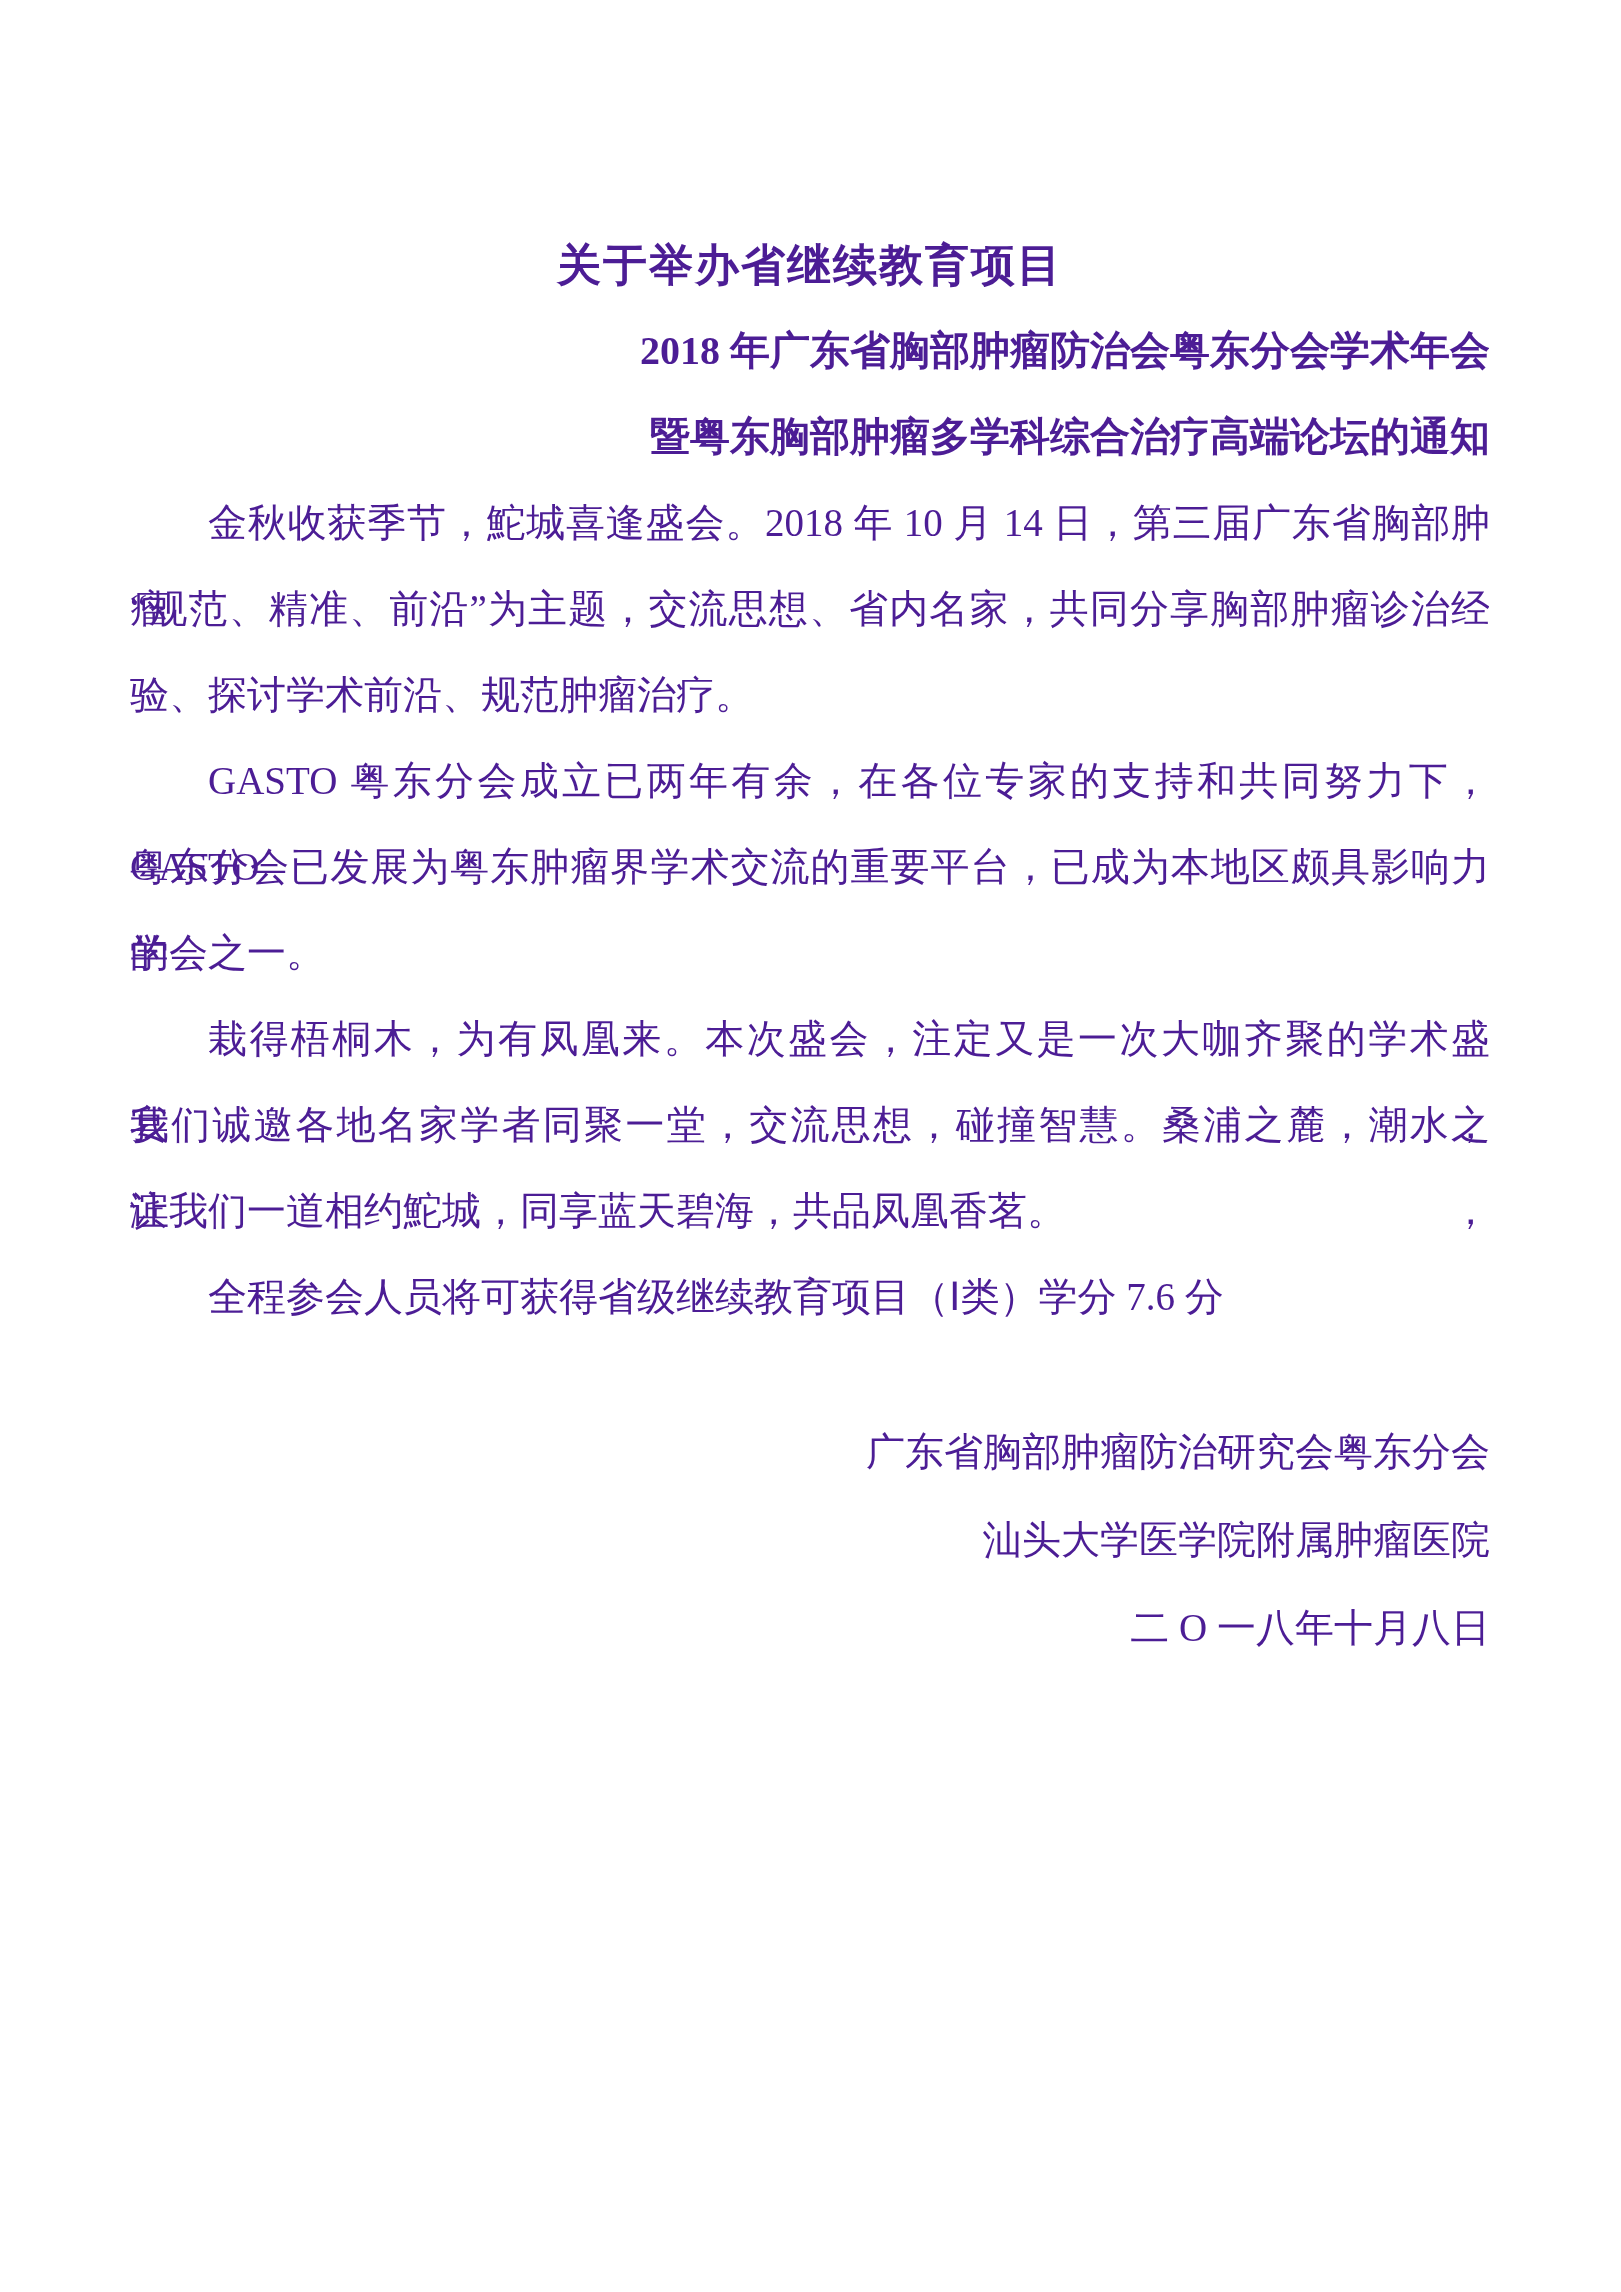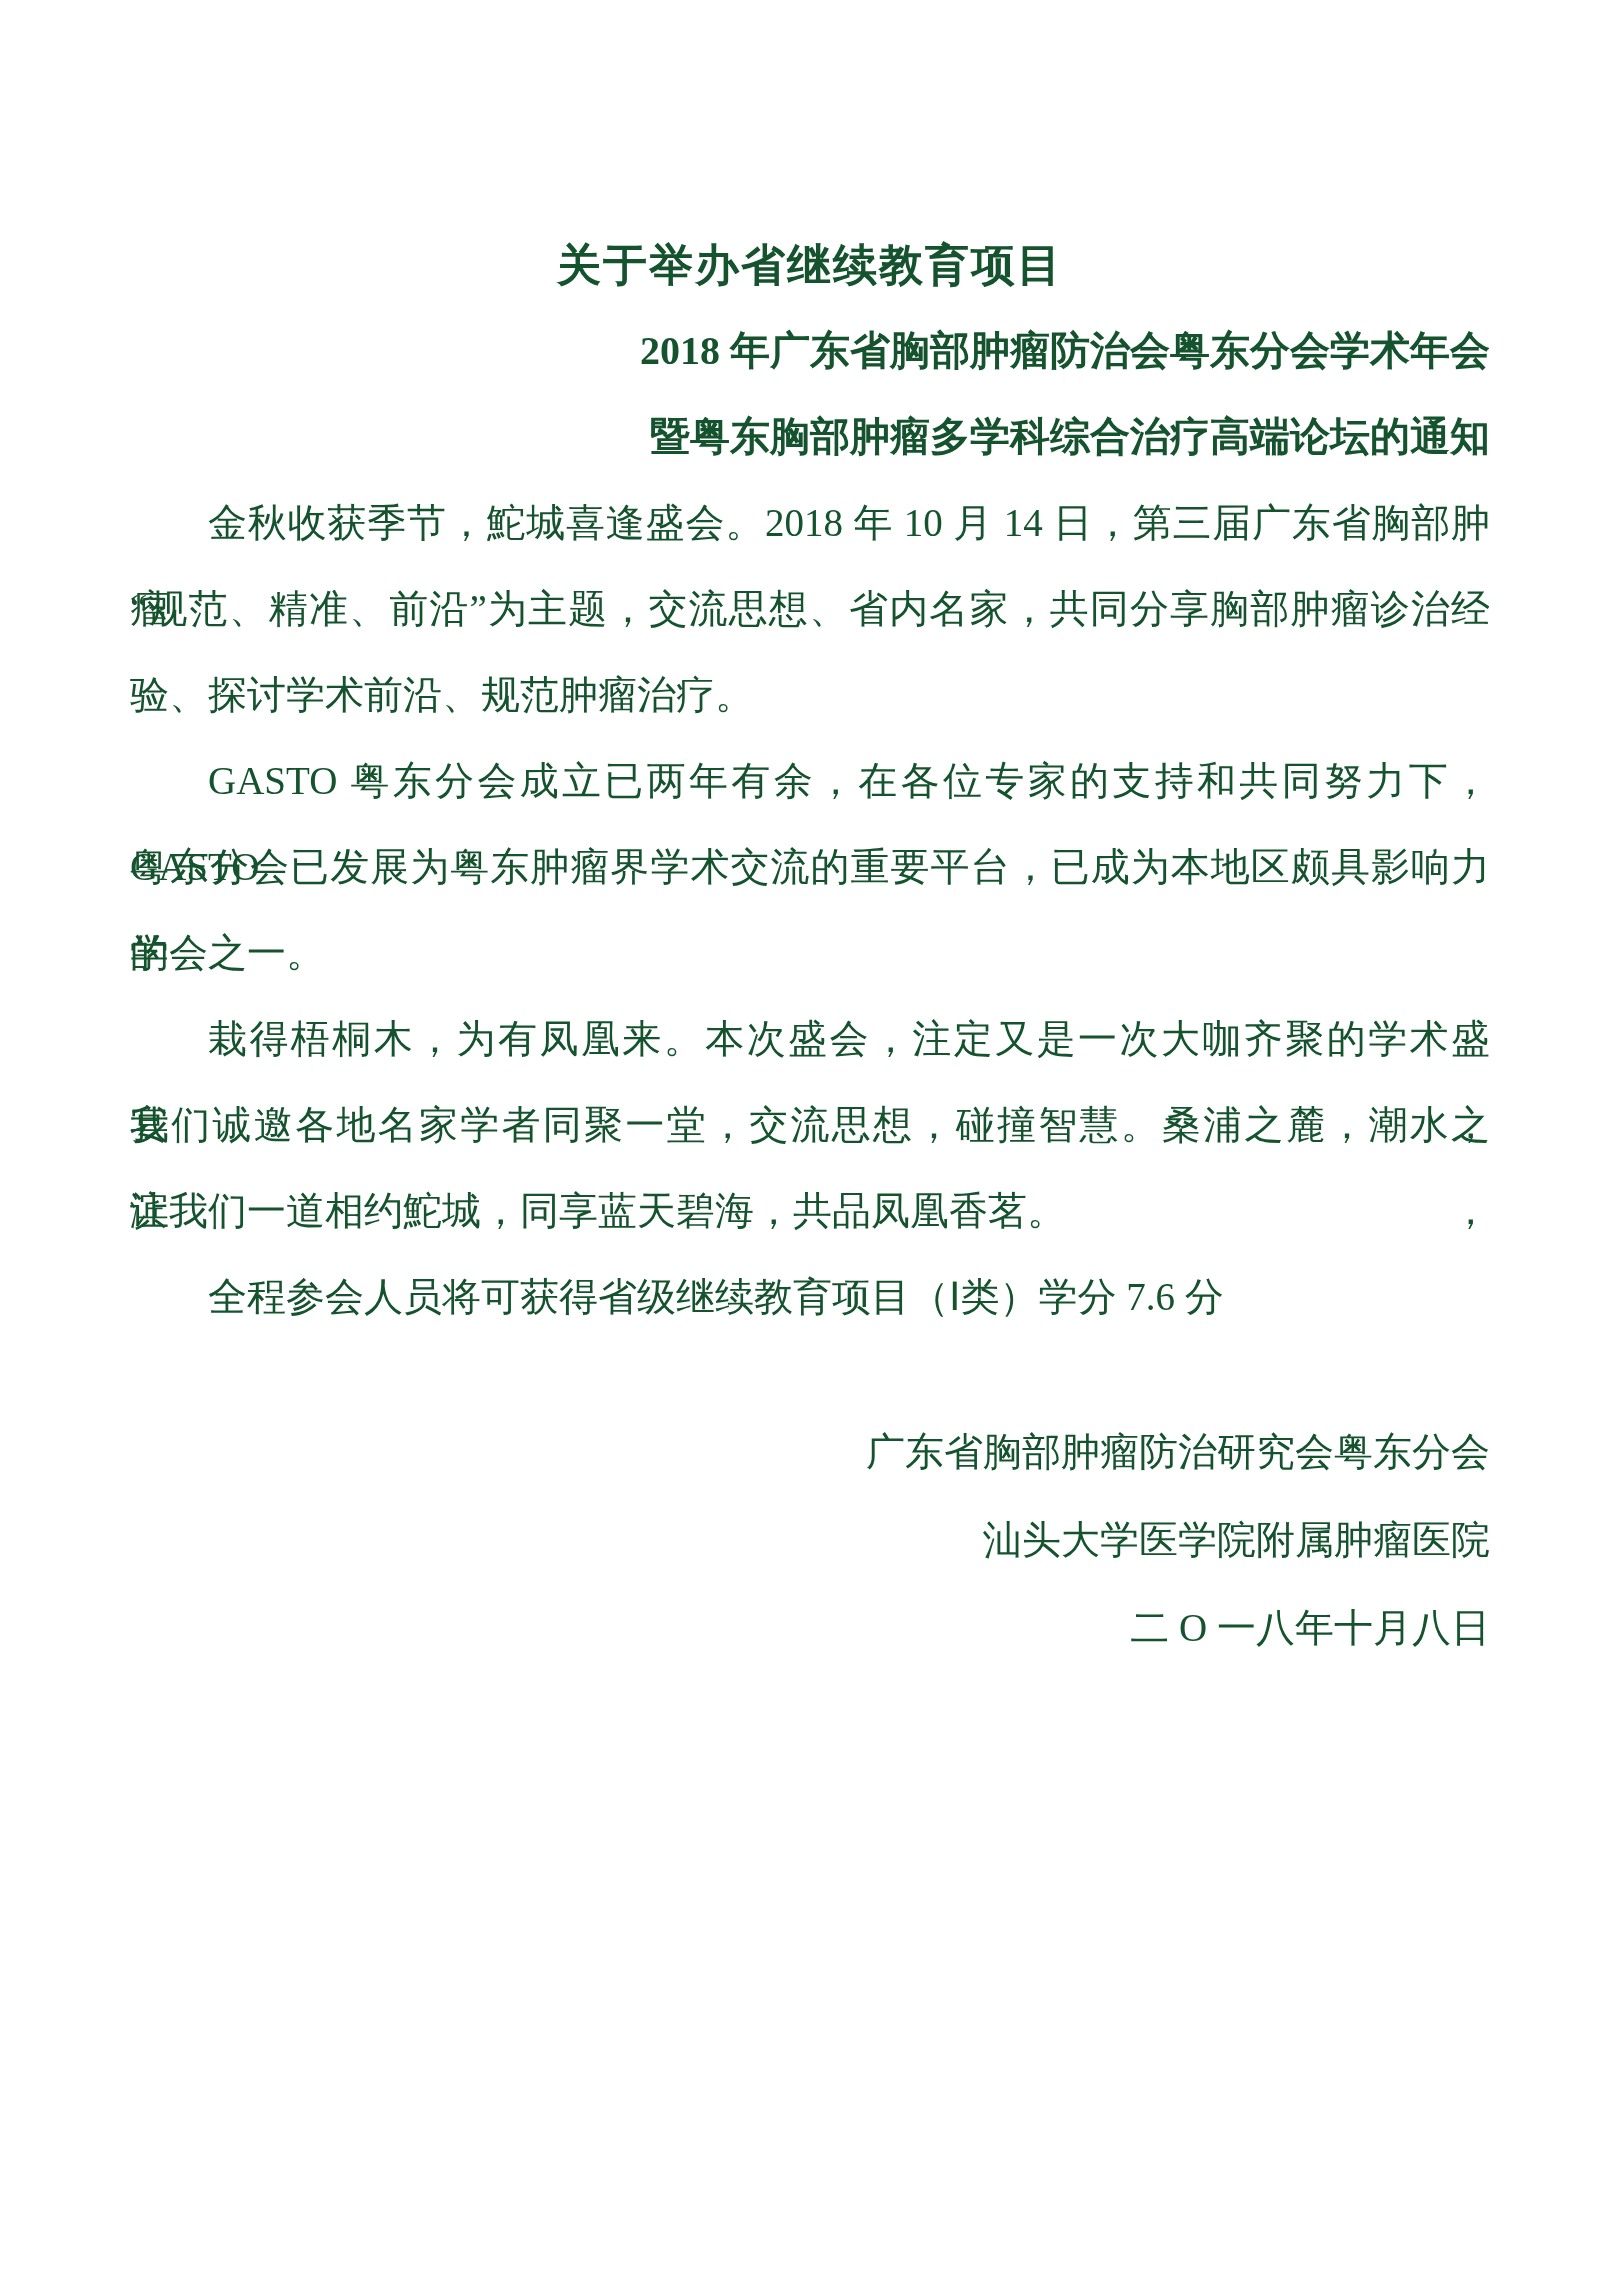--- a/index.html
+++ b/index.html
@@ -5,21 +5,21 @@
   html, body {
     margin: 0;
     padding: 0;
     background: #ffffff;
   }
   .doc {
     position: relative;
     width: 1489px;
     height: 2293px;
     background: #ffffff;
-    color: #14532d;
+    color: #4c1d95;
     font-family: "Liberation Serif", serif;
     overflow: hidden;
   }
   .content {
     position: absolute;
     left: 130px;
     top: 222px;
     width: 1360px;
   }
   .t1 {

